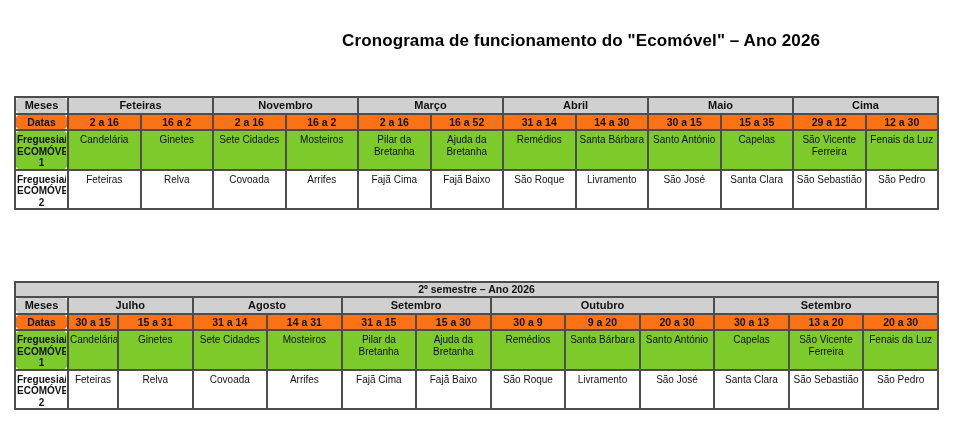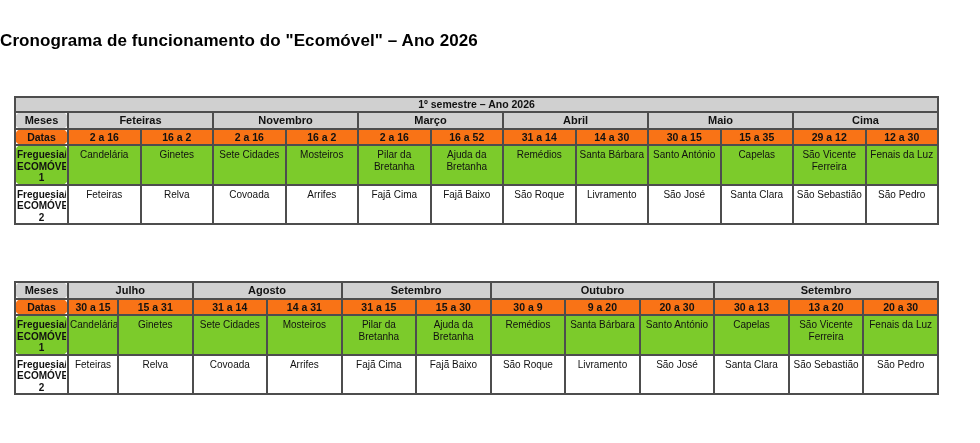--- a/index.html
+++ b/index.html
@@ -1,21 +1,21 @@
 <!DOCTYPE html>
 <html><head>
 <meta charset="utf-8">
 <style>
   * { margin:0; padding:0; box-sizing:border-box; }
   html,body { width:980px; height:443px; background:#ffffff; overflow:hidden; }
   body { font-family:"Liberation Sans", sans-serif; position:relative; color:#111; }
 
   .title {
-    position:absolute; top:31px; left:0; width:812px;
-    text-align:left; font-size:17px; font-weight:bold; color:#000;
+    position:absolute; top:31px; left:8px; width:812px;
+    text-align:right; font-size:17px; font-weight:bold; color:#000;
     letter-spacing:0.1px;
   }
 
   table.sched {
     position:absolute; left:14px; width:925px;
     border-collapse:collapse; table-layout:fixed;
   }
   #t1 { top:96px; }
   #t2 { top:281px; }
 
@@ -47,23 +47,20 @@
 <body>
 
 <div class="title">Cronograma de funcionamento do "Ecomóvel" – Ano 2026</div>
 
 <table class="sched" id="t1">
   <colgroup>
       <col class="c-label">
       <col span="12">
     </colgroup>
   <tbody>
-      <tr class="sem-row">
-    <td colspan="13">1º semestre – Ano 2026</td>
-  </tr>
   <tr class="month-row">
     <td class="lbl">Meses</td>
     <td colspan="2">Feteiras</td>
     <td colspan="2">Novembro</td>
     <td colspan="2">Março</td>
     <td colspan="2">Abril</td>
     <td colspan="2">Maio</td>
     <td colspan="2">Cima</td>
   </tr>
   <tr class="date-row">
@@ -114,20 +111,23 @@
 </tbody>
   </table>
 
 <table class="sched" id="t2">
   <colgroup>
       <col class="c-label">
       <col class="c-first2">
       <col span="11">
     </colgroup>
   <tbody>
+      <tr class="sem-row">
+    <td colspan="13">2º semestre – Ano 2026</td>
+  </tr>
   <tr class="month-row">
     <td class="lbl">Meses</td>
     <td colspan="2">Julho</td>
     <td colspan="2">Agosto</td>
     <td colspan="2">Setembro</td>
     <td colspan="3">Outubro</td>
     <td colspan="3">Setembro</td>
   </tr>
   <tr class="date-row">
     <td class="lbl">Datas</td>

